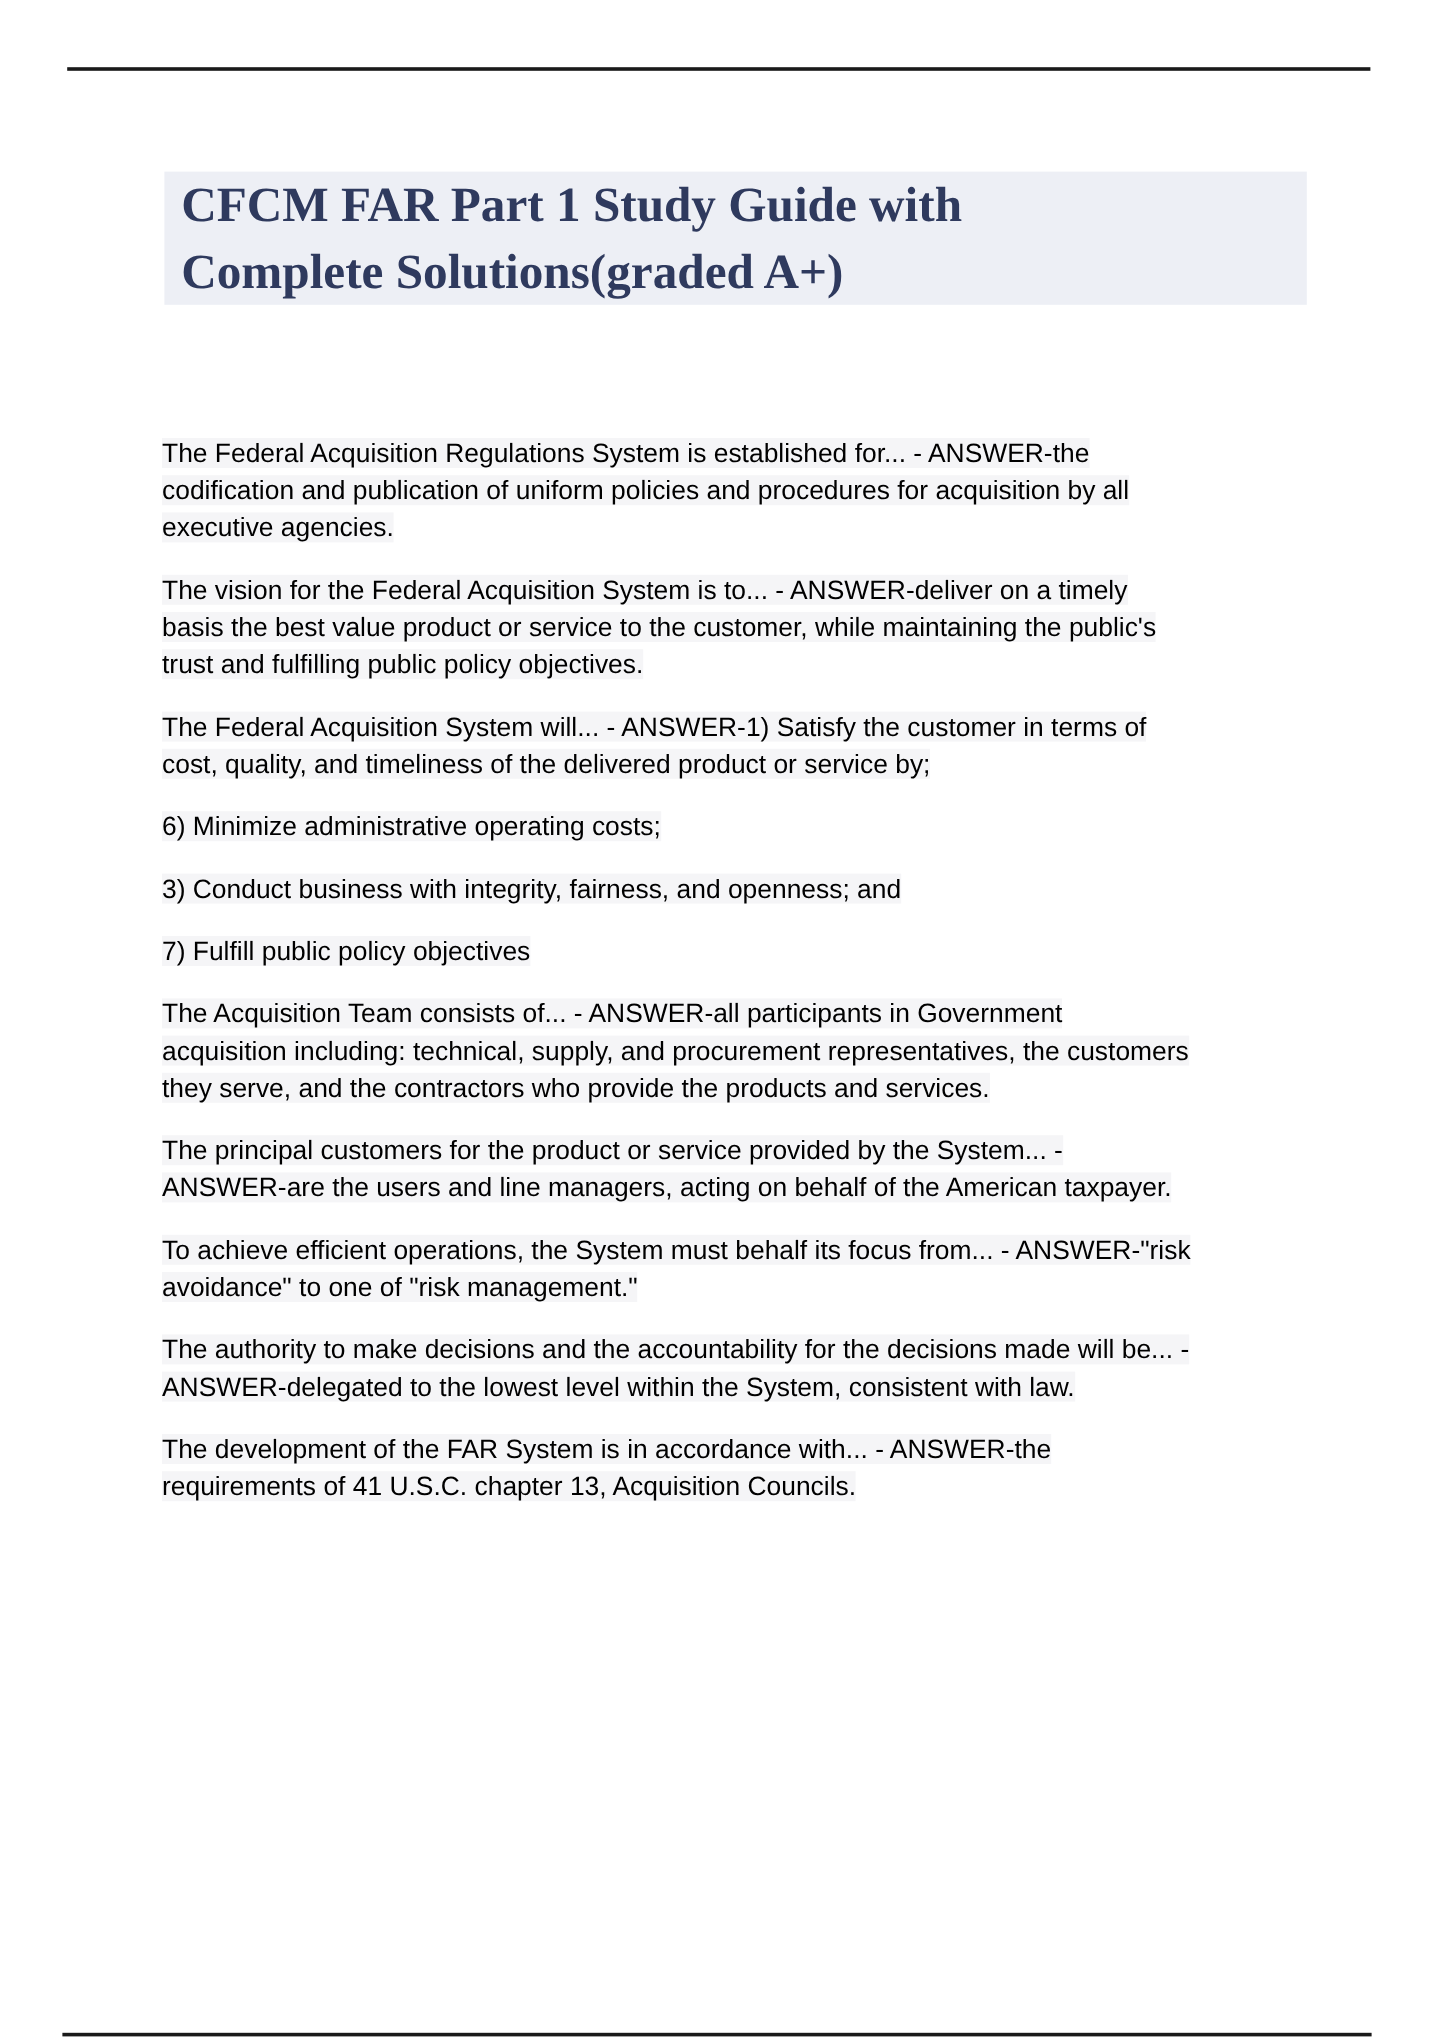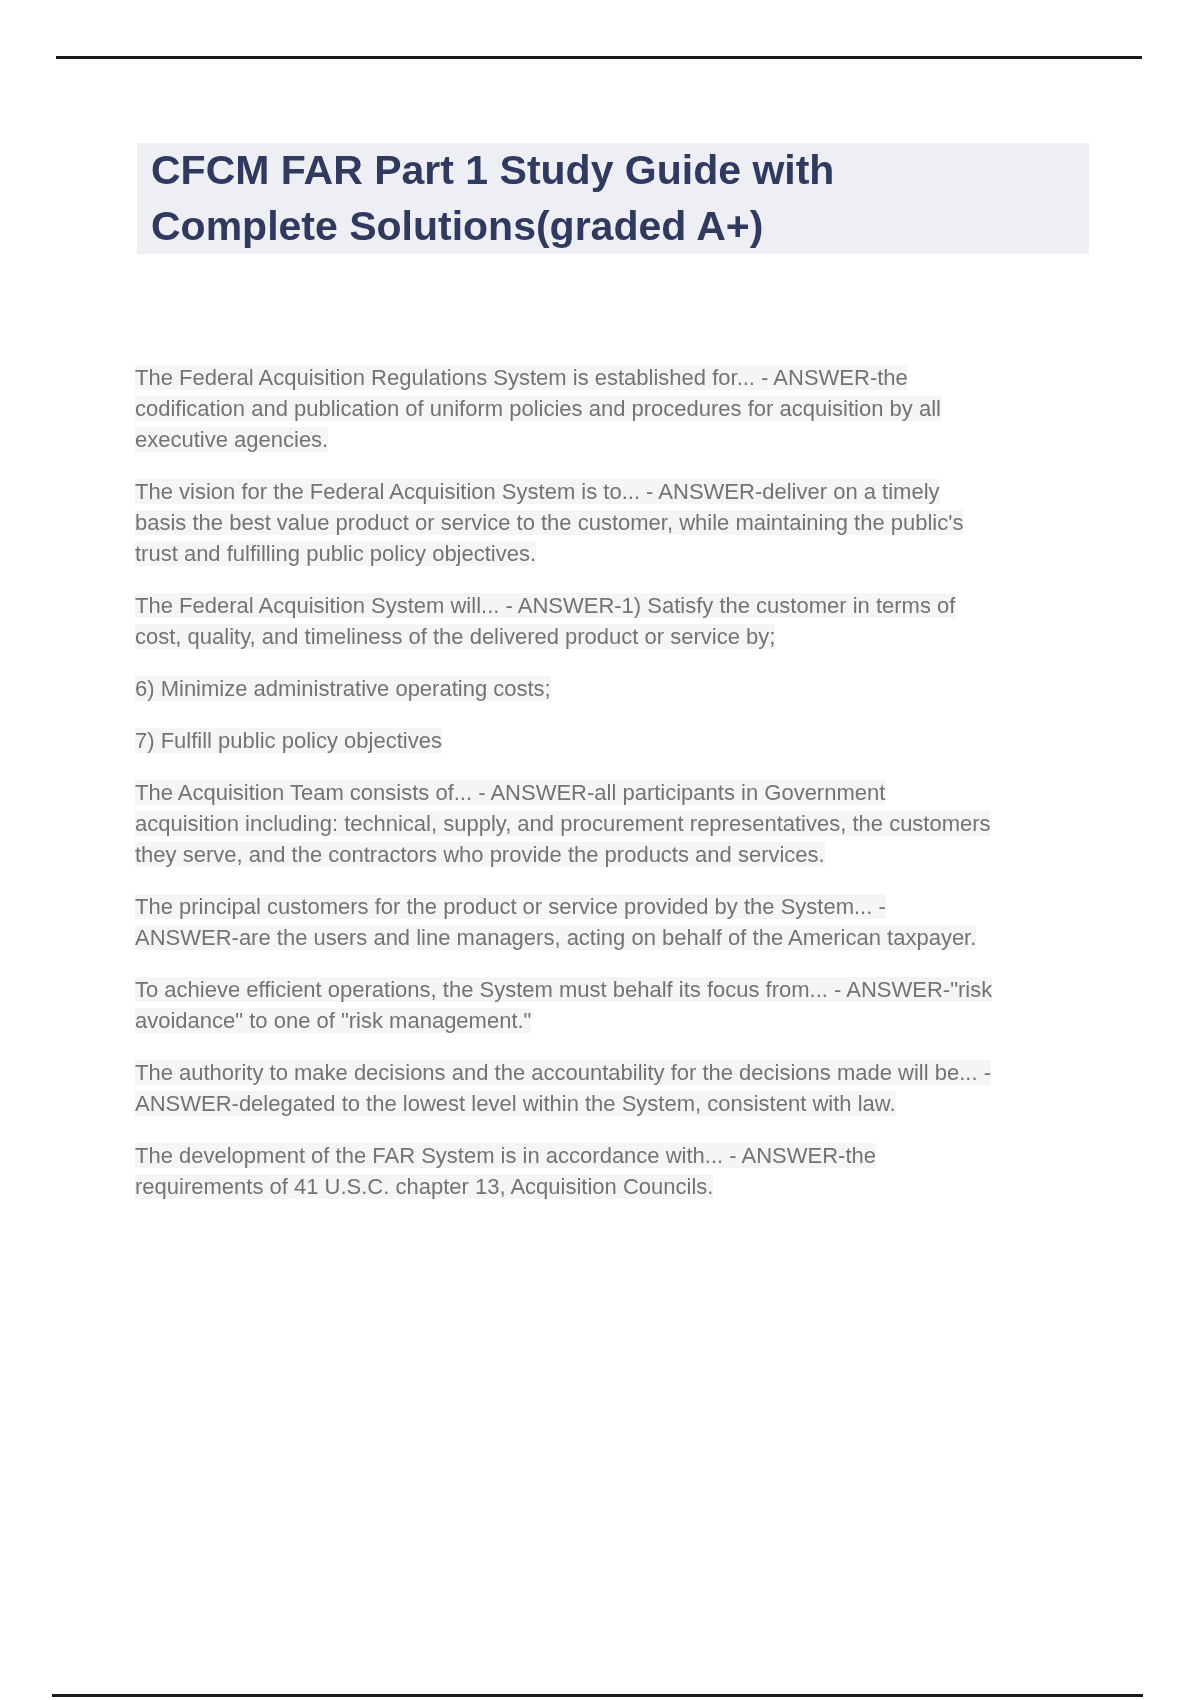--- a/index.html
+++ b/index.html
@@ -39,29 +39,30 @@
   }
   .title-block h1 {
     margin: 0;
     padding: 0 0 0 14px;
     font-size: 41px;
     line-height: 55.5px;
     font-weight: bold;
     color: #2f3a5e;
     white-space: pre-line;
     letter-spacing: 0px;
+    font-family: Liberation Serif, serif;
   }
   .body-text {
     position: absolute;
     left: 135px;
     top: 362px;
     width: 1000px;
     font-size: 22px;
     line-height: 31px;
-    color: #737373;
+    color: #000000;
   }
   .body-text p {
     margin: 0 0 21px 0;
   }
   .body-text .hl {
     white-space: pre-wrap;
     background: #f5f5f7;
   }
 </style>
 </head>
@@ -79,20 +80,21 @@
   <div class="body-text">
     <p><span class="hl">The Federal Acquisition Regulations System is established for... - ANSWER-the
 codification and publication of uniform policies and procedures for acquisition by all
 executive agencies.</span></p>
     <p><span class="hl">The vision for the Federal Acquisition System is to... - ANSWER-deliver on a timely
 basis the best value product or service to the customer, while maintaining the public's
 trust and fulfilling public policy objectives.</span></p>
     <p><span class="hl">The Federal Acquisition System will... - ANSWER-1) Satisfy the customer in terms of
 cost, quality, and timeliness of the delivered product or service by;</span></p>
     <p><span class="hl">6) Minimize administrative operating costs;</span></p>
+    <p><span class="hl">3) Conduct business with integrity, fairness, and openness; and</span></p>
     <p><span class="hl">7) Fulfill public policy objectives</span></p>
     <p><span class="hl">The Acquisition Team consists of... - ANSWER-all participants in Government
 acquisition including: technical, supply, and procurement representatives, the customers
 they serve, and the contractors who provide the products and services.</span></p>
     <p><span class="hl">The principal customers for the product or service provided by the System... -
 ANSWER-are the users and line managers, acting on behalf of the American taxpayer.</span></p>
     <p><span class="hl">To achieve efficient operations, the System must behalf its focus from... - ANSWER-"risk
 avoidance" to one of "risk management."</span></p>
     <p><span class="hl">The authority to make decisions and the accountability for the decisions made will be... -
 ANSWER-delegated to the lowest level within the System, consistent with law.</span></p>

